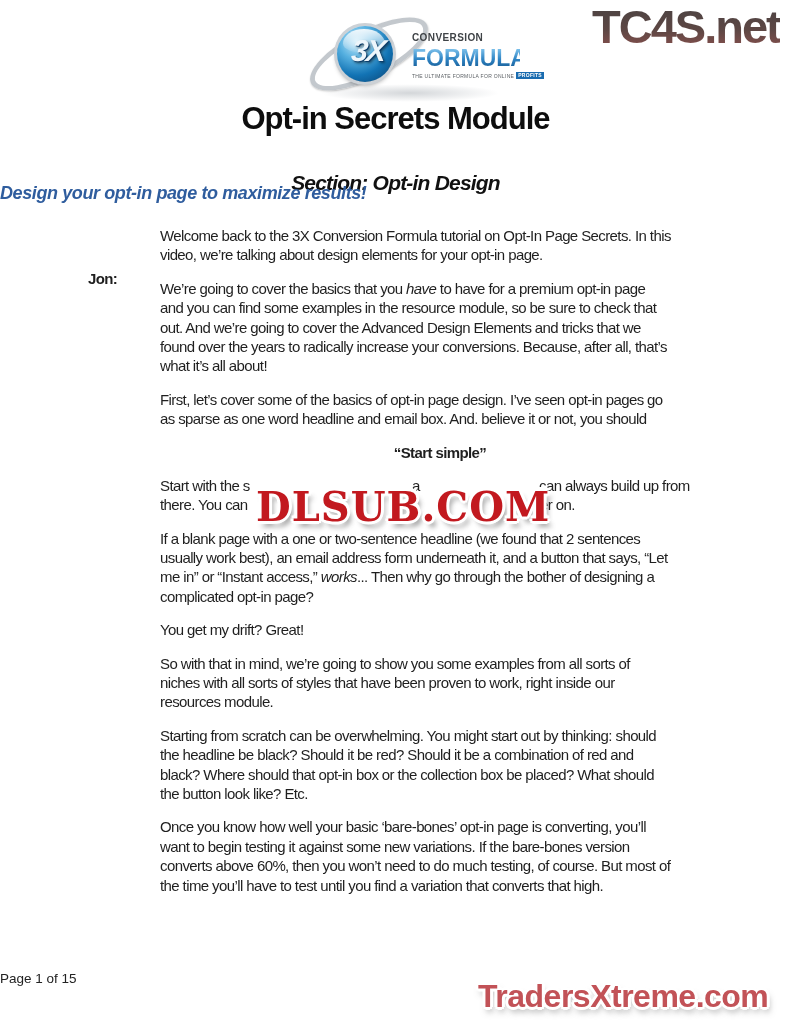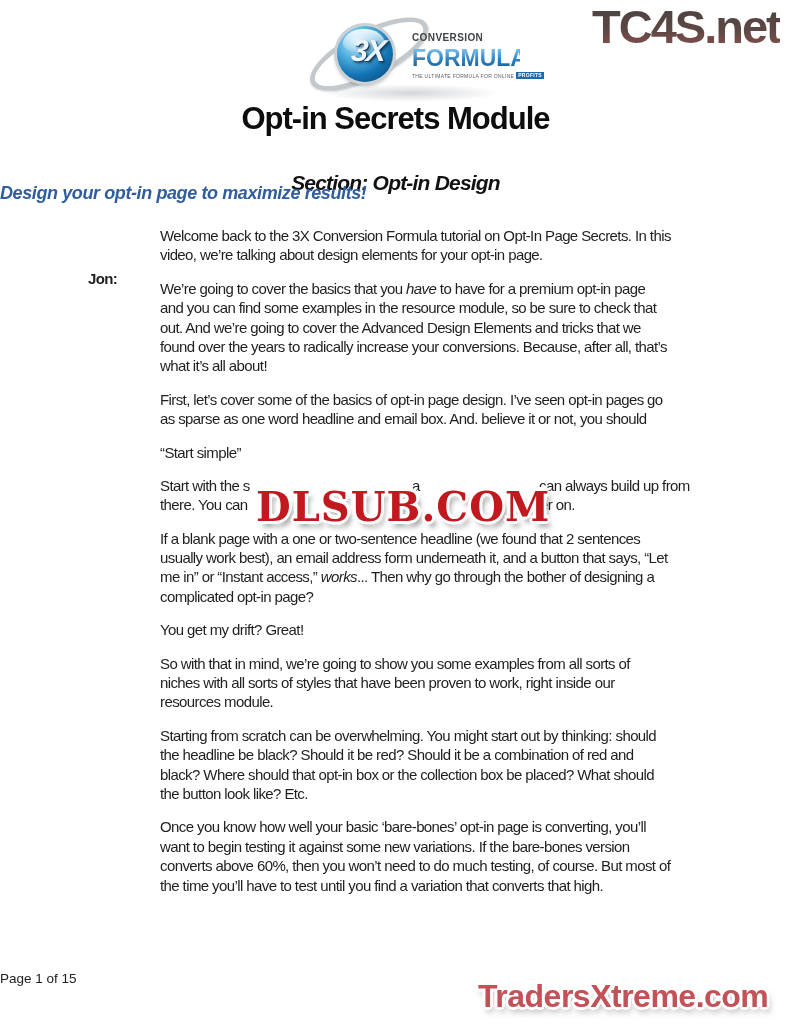--- a/index.html
+++ b/index.html
@@ -80,21 +80,21 @@
     font-size:21px; font-weight:bold; font-style:italic; letter-spacing:-.8px; color:#111;margin-top:24px;}
   .tagline-blue{position:absolute; left:0; top:183px; width:100%; text-align:left;
     font-size:18px; font-weight:bold; font-style:italic; letter-spacing:-.4px;
     color:var(--accent-blue,#2F5D9E);}
   
   .transcript{position:absolute; left:160px; top:226px; width:560px; font-size:15px; letter-spacing:-.6px;}
   .speaker{position:absolute; left:-72px; top:0; font-weight:bold;margin-top:44px;}
   .para{margin:0 0 14px 0;}
   .line{height:19.4px; line-height:19.4px; white-space:pre;}
   .line em{font-style:italic;}
-  .heading{font-weight:normal; height:19.4px; line-height:19.4px;}
+  .heading{font-weight:bold; height:19.4px; line-height:19.4px;text-align:center;}
   .obscured .line{position:relative;}
   .obscured .f{position:absolute; left:0; top:0; white-space:pre;}
   .obscured .m1{left:252px;}
   .obscured .r1{left:379px;}
   .obscured .r2{left:380px;}
   
   .page-num{position:absolute; left:0; top:971px; width:100%; text-align:left;
     font-size:13.5px; letter-spacing:0; color:#222;}
 </style>
 </head>

